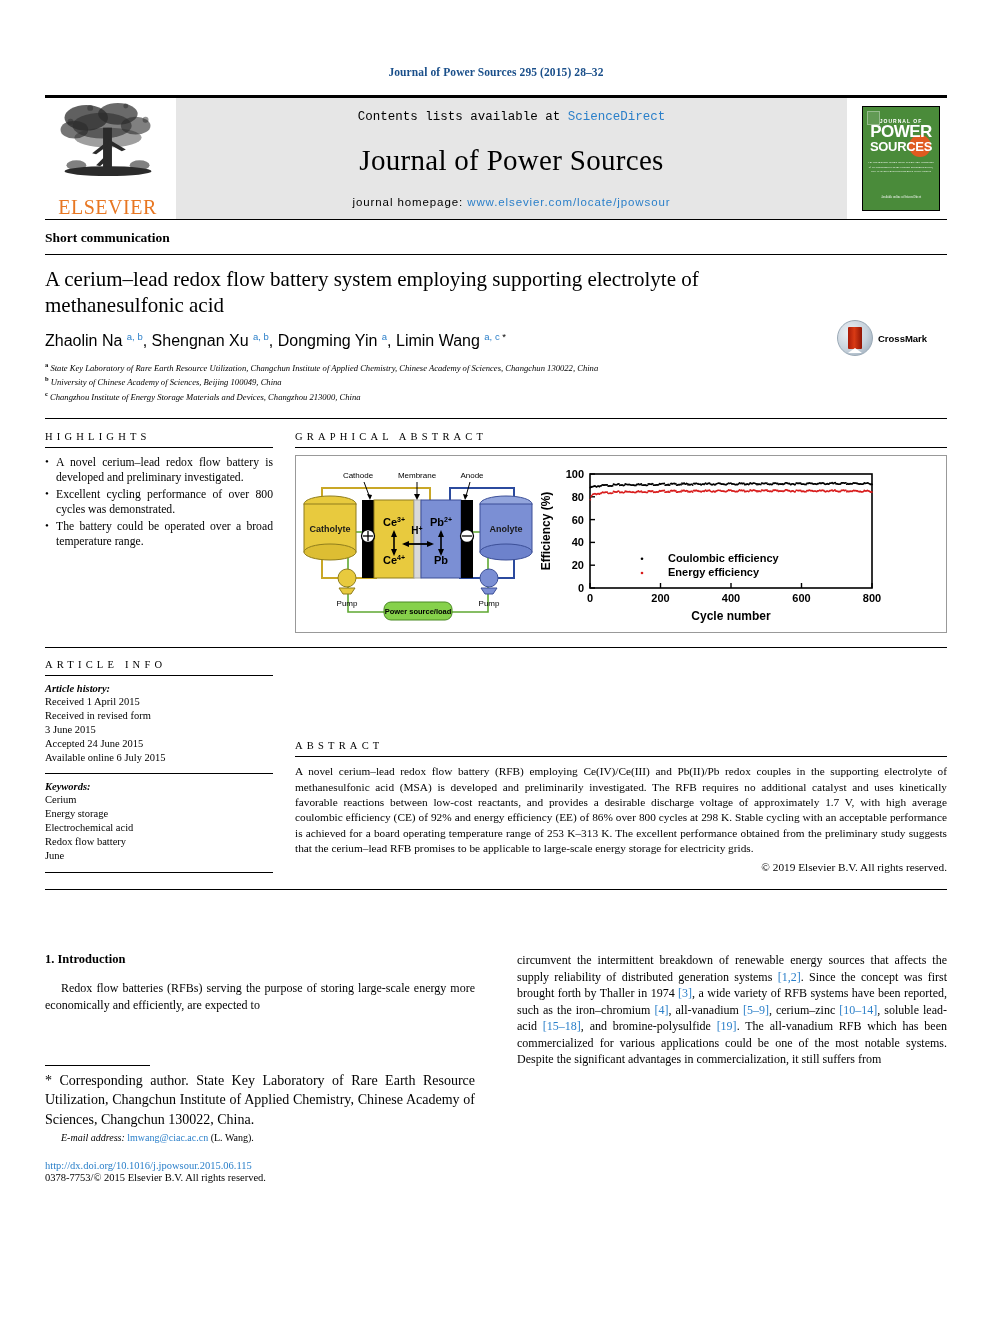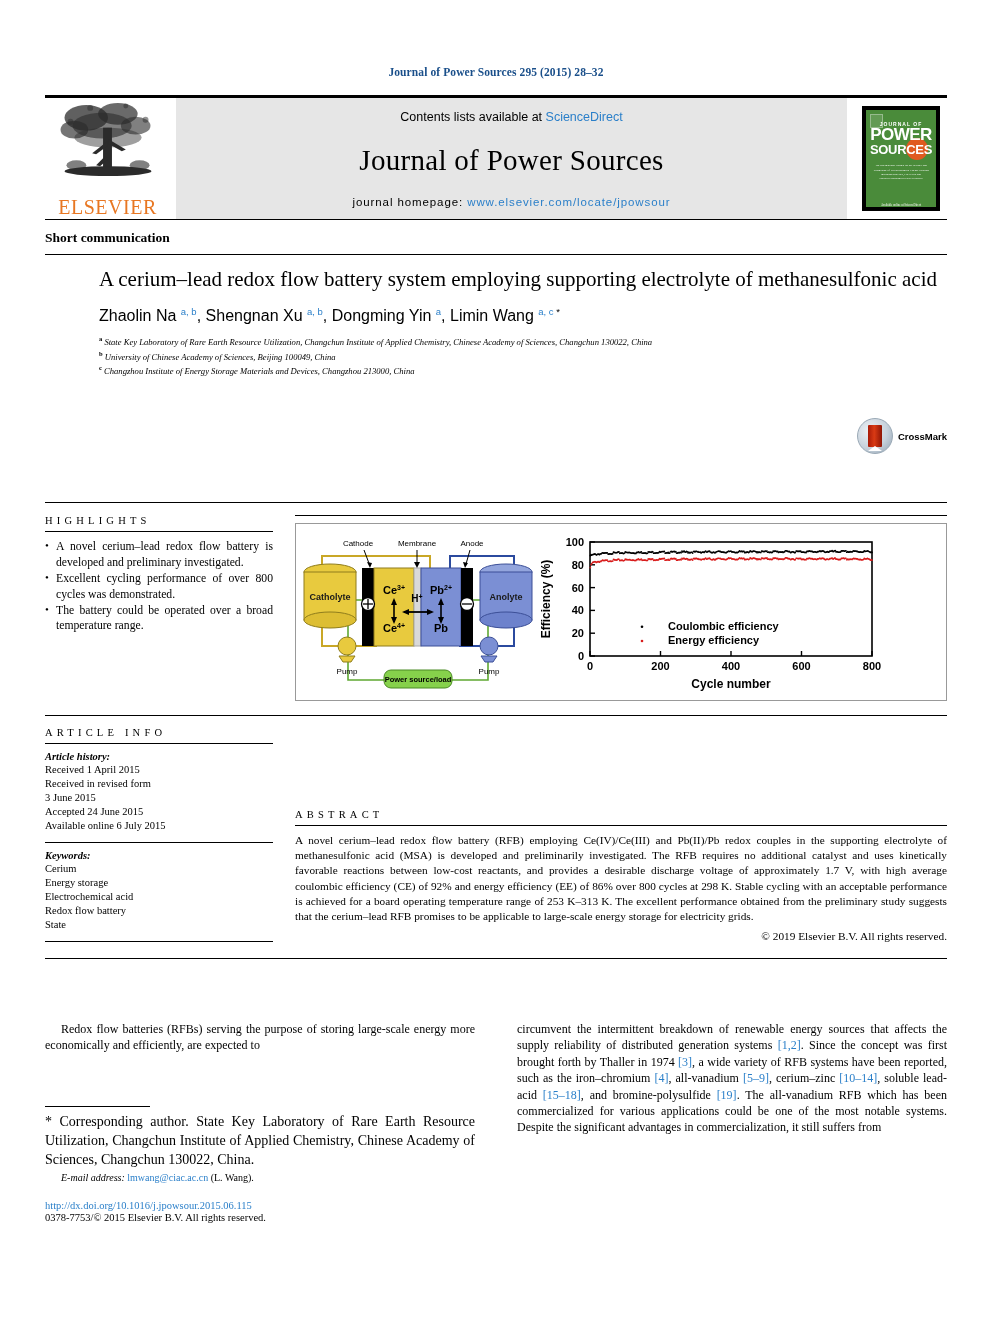--- a/index.html
+++ b/index.html
@@ -55,42 +55,42 @@
     flex:1 1 auto;
     background:#e6e6e6;
     margin-left:6px;
     margin-right:8px;
     display:flex;
     flex-direction:column;
     align-items:center;
     justify-content:space-between;
     padding:12px 0 11px 0;
   }
-  .contents-line { font-size:12.5px; color:#000; font-family:Liberation Sans, sans-serif; }
+  .contents-line { font-size:12.5px; color:#000; font-family:Liberation Mono, monospace; }
   .contents-line .sd { color:#2a7fc9; }
   .journal-title {
     font-size:29px;
     font-family:"Liberation Serif", serif;
     letter-spacing:0.3px;
   }
   .homepage-line {
     font-size:11.5px;
     font-family:"Liberation Sans",sans-serif;
     letter-spacing:0.9px;
   }
   .homepage-line .url { color:#2a7fc9; }
   .cover {
     flex:0 0 92px;
     width:92px;
     display:flex; align-items:center; justify-content:center;
   }
   .cover-inner {
     width:78px; height:105px;
     background:#4a8b3a;
-    border:4px solid #000000;
+    border:1px solid #000000;
     position:relative;
     display:flex; flex-direction:column; align-items:center;
     padding-top:5px;
     overflow:hidden;
   }
   .cover-elsevier-box{
     position:absolute; left:4px; top:4px; width:13px;height:14px;
     background:#ffffff22; border:1px solid #ffffff55;
   }
   .cover-j { font-size:5px; color:#fff; font-family:"Liberation Sans",sans-serif; letter-spacing:1px; margin-top:6px; font-weight:bold;}
@@ -110,21 +110,21 @@
   }
   .cover-desc{ font-size:2.9px; color:#fff; text-align:center; margin-top:7px; line-height:1.5; padding:0 5px;}
   .cover-bot{ font-size:3px;color:#fff;margin-top:22px;text-align:center;line-height:1.6;}
 
   
   .rule-thin { border-top:1px solid #000; }
   .section-type {
     font-size:13.5px; font-weight:bold; margin-top:10px; margin-bottom:8px;
     font-family:"Liberation Serif",serif;
   }
-  .title-row { display:flex; align-items:flex-end;flex-direction:column; }
+  .title-row { display:flex; align-items:center; }
   .title-col { flex:1 1 auto; padding-right:10px; }
   .paper-title {
     font-size:21px; line-height:1.22; font-weight:normal; margin:0;
     font-family:"Liberation Serif",serif;
   }
   .crossmark { flex:0 0 110px; display:flex; align-items:center; gap:5px; padding-top:6px;}
   .cm-circle{
     width:36px;height:36px;border-radius:50%;
     background:radial-gradient(circle at 35% 35%, #eef2f6 0%, #c7d2dc 55%, #8ea0b0 100%);
     display:flex;align-items:center;justify-content:center;
@@ -295,20 +295,21 @@
       <div class="hdr-spaced">HIGHLIGHTS</div>
       <div class="hdr-rule"></div>
       <ul class="highlights">
           <li>A novel cerium–lead redox flow battery is developed and preliminary investigated.</li>
           <li>Excellent cycling performance of over 800 cycles was demonstrated.</li>
           <li>The battery could be operated over a broad temperature range.</li>
         </ul>
     </div>
 
     <div class="band-right">
+      <div class="hdr-spaced">GRAPHICAL ABSTRACT</div>
       <div class="hdr-rule"></div>
 
       <div class="ga-box">
 
         <div class="ga-diagram">
           <svg width="236" height="168" viewBox="0 0 236 168">
 
             <polyline points="22,36 22,28 130,28 130,46" fill="none" stroke="#c9a726" stroke-width="2"></polyline>
             <polyline points="214,36 214,28 150,28 150,46" fill="none" stroke="#2b4a9e" stroke-width="2"></polyline>
             <polyline points="22,92 22,118 38,118" fill="none" stroke="#c9a726" stroke-width="2"></polyline>
@@ -1178,37 +1179,38 @@
           <div class="ai-line">Accepted 24 June 2015</div>
           <div class="ai-line">Available online 6 July 2015</div>
         </div>
       <div class="ai-rule"></div>
       <div class="ai-label">Keywords:</div>
       <div>
           <div class="ai-line">Cerium</div>
           <div class="ai-line">Energy storage</div>
           <div class="ai-line">Electrochemical acid</div>
           <div class="ai-line">Redox flow battery</div>
-          <div class="ai-line">State</div>
+          <div class="ai-line">June</div>
         </div>
       <div class="ai-rule-bottom"></div>
     </div>
 
     <div class="band-right">
       <div class="hdr-spaced">ABSTRACT</div>
       <div class="hdr-rule"></div>
       <div class="abstract-text">A novel cerium–lead redox flow battery (RFB) employing Ce(IV)/Ce(III) and Pb(II)/Pb redox couples in the supporting electrolyte of methanesulfonic acid (MSA) is developed and preliminarily investigated. The RFB requires no additional catalyst and uses kinetically favorable reactions between low-cost reactants, and provides a desirable discharge voltage of approximately 1.7 V, with high average coulombic efficiency (CE) of 92% and energy efficiency (EE) of 86% over 800 cycles at 298 K. Stable cycling with an acceptable performance is achieved for a board operating temperature range of 253 K–313 K. The excellent performance obtained from the preliminary study suggests that the cerium–lead RFB promises to be applicable to large-scale energy storage for electricity grids.</div>
       <div class="copyright">© 2019 Elsevier B.V. All rights reserved.</div>
     </div>
   </div>
 
   <div class="rule-thin" style="margin-top:16px;"></div>
 
   <div class="body-cols">
     <div class="col col-left">
+      <div class="sec-head">1. Introduction</div>
       <div class="para">Redox flow batteries (RFBs) serving the purpose of storing large-scale energy more economically and efficiently, are expected to</div>
 
       <div class="foot-rule"></div>
       <div class="footnote">
         <span class="star">*</span>
         <span>Corresponding author. State Key Laboratory of Rare Earth Resource Utilization, Changchun Institute of Applied Chemistry, Chinese Academy of Sciences, Changchun 130022, China.</span>
       </div>
       <div class="email-line">
         <i>E-mail address:</i>
         <span class="ref">lmwang@ciac.ac.cn</span>

